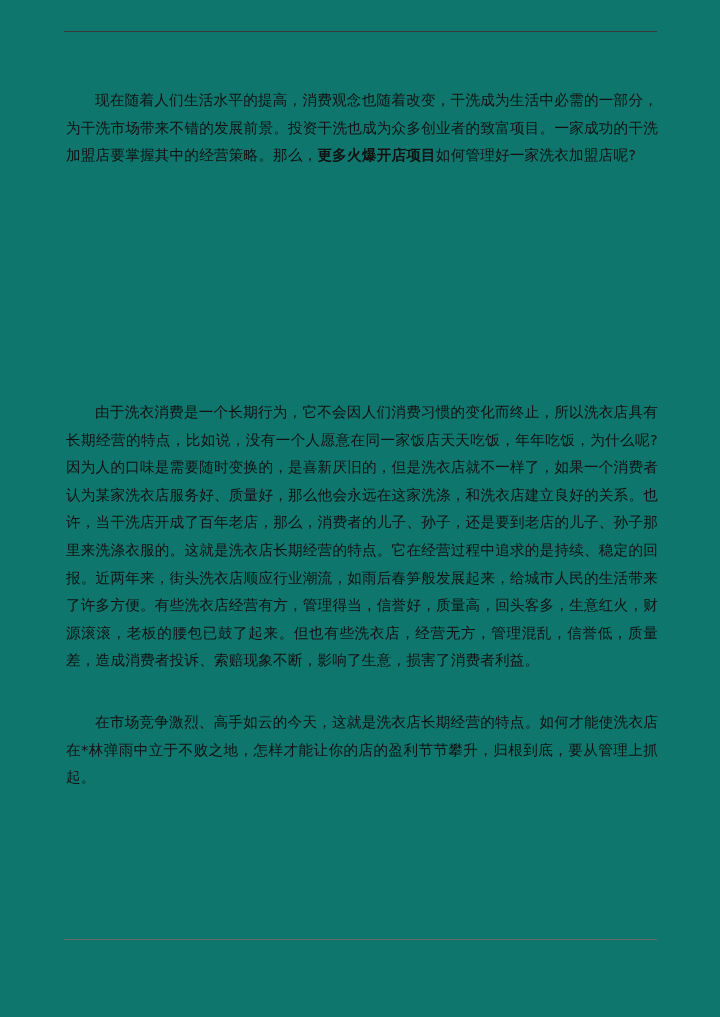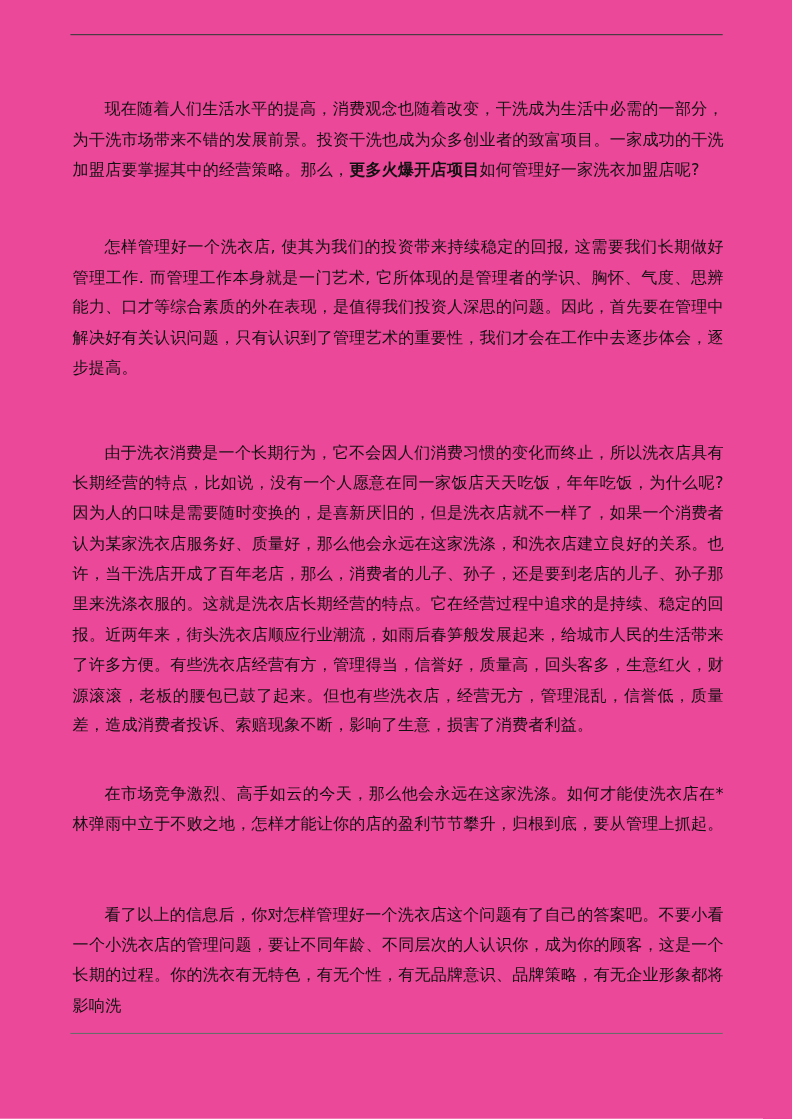--- a/index.html
+++ b/index.html
@@ -1,17 +1,17 @@
 <!DOCTYPE html>
 <html><head>
 <meta charset="utf-8">
 <style>
   html, body { margin: 0; padding: 0; background: #ffffff; }
   body { width: 720px; height: 1017px; position: relative; overflow: hidden; }
-  .page { position: absolute; left: 0; top: 0; width: 720px; height: 1017px; background: #ec4899; }
+  .page { position: absolute; left: 0; top: 0; width: 720px; height: 1017px; background: #0f766e; }
   .rule { position: absolute; left: 64px; width: 593px; height: 0; }
   .rule-top { top: 31px; border-top: 1.5px solid #3a3a3a; }
   .rule-bottom { top: 939px; border-top: 1.5px solid #6a6a6a; }
   .body-text {
     position: absolute; left: 66px; width: 592px;
     font-family: "DejaVu Sans", sans-serif;
     font-size: 14.6px; line-height: 27.6px; color: #111;
     text-align: justify; text-justify: inter-character;
     letter-spacing: 0.2px;
   }
@@ -26,30 +26,24 @@
 </head>
 <body>
 
 <div class="page">
   <div class="rule rule-top"></div>
 
   <div class="body-text" id="p1">
     <p class="para"><span>现在随着人们生活水平的提高，消费观念也随着改变，干洗成为生活中必需的一部分，为干洗市场带来不错的发展前景。投资干洗也成为众多创业者的致富项目。一家成功的干洗加盟店要掌握其中的经营策略。那么，</span><span class="bold">更多火爆开店项目</span><span>如何管理好一家洗衣加盟店呢?</span></p>
   </div>
 
-  <div class="body-text" id="p2">
-    <p class="para">怎样管理好一个洗衣店, 使其为我们的投资带来持续稳定的回报, 这需要我们长期做好管理工作. 而管理工作本身就是一门艺术, 它所体现的是管理者的学识、胸怀、气度、思辨能力、口才等综合素质的外在表现，是值得我们投资人深思的问题。因此，首先要在管理中解决好有关认识问题，只有认识到了管理艺术的重要性，我们才会在工作中去逐步体会，逐步提高。</p>
-  </div>
 
   <div class="body-text" id="p3">
     <p class="para">由于洗衣消费是一个长期行为，它不会因人们消费习惯的变化而终止，所以洗衣店具有长期经营的特点，比如说，没有一个人愿意在同一家饭店天天吃饭，年年吃饭，为什么呢?因为人的口味是需要随时变换的，是喜新厌旧的，但是洗衣店就不一样了，如果一个消费者认为某家洗衣店服务好、质量好，那么他会永远在这家洗涤，和洗衣店建立良好的关系。也许，当干洗店开成了百年老店，那么，消费者的儿子、孙子，还是要到老店的儿子、孙子那里来洗涤衣服的。这就是洗衣店长期经营的特点。它在经营过程中追求的是持续、稳定的回报。近两年来，街头洗衣店顺应行业潮流，如雨后春笋般发展起来，给城市人民的生活带来了许多方便。有些洗衣店经营有方，管理得当，信誉好，质量高，回头客多，生意红火，财源滚滚，老板的腰包已鼓了起来。但也有些洗衣店，经营无方，管理混乱，信誉低，质量差，造成消费者投诉、索赔现象不断，影响了生意，损害了消费者利益。</p>
   </div>
 
   <div class="body-text" id="p4">
-    <p class="para">在市场竞争激烈、高手如云的今天，那么他会永远在这家洗涤。如何才能使洗衣店在*林弹雨中立于不败之地，怎样才能让你的店的盈利节节攀升，归根到底，要从管理上抓起。</p>
+    <p class="para">在市场竞争激烈、高手如云的今天，这就是洗衣店长期经营的特点。如何才能使洗衣店在*林弹雨中立于不败之地，怎样才能让你的店的盈利节节攀升，归根到底，要从管理上抓起。</p>
   </div>
 
-  <div class="body-text" id="p5">
-    <p class="para">看了以上的信息后，你对怎样管理好一个洗衣店这个问题有了自己的答案吧。不要小看一个小洗衣店的管理问题，要让不同年龄、不同层次的人认识你，成为你的顾客，这是一个长期的过程。你的洗衣有无特色，有无个性，有无品牌意识、品牌策略，有无企业形象都将影响洗</p>
-  </div>
 
   <div class="rule rule-bottom"></div>
 </div>
 
 </body></html>

